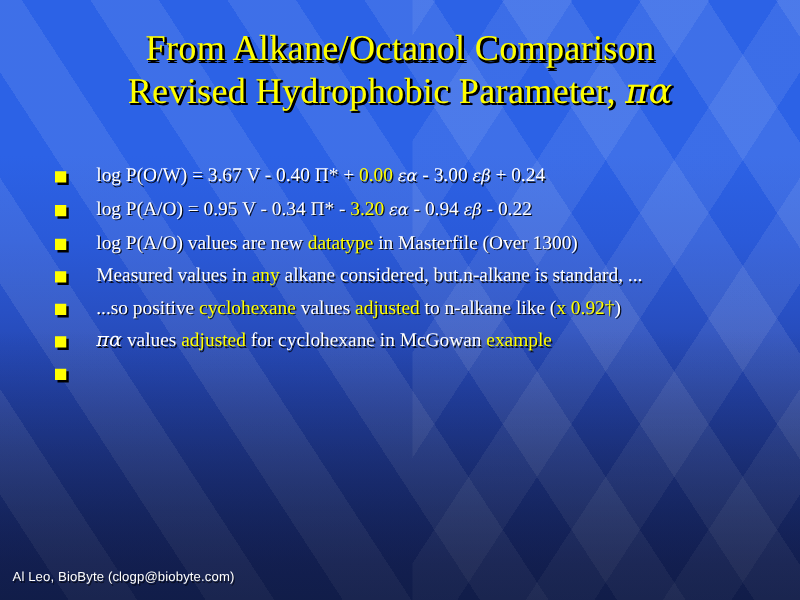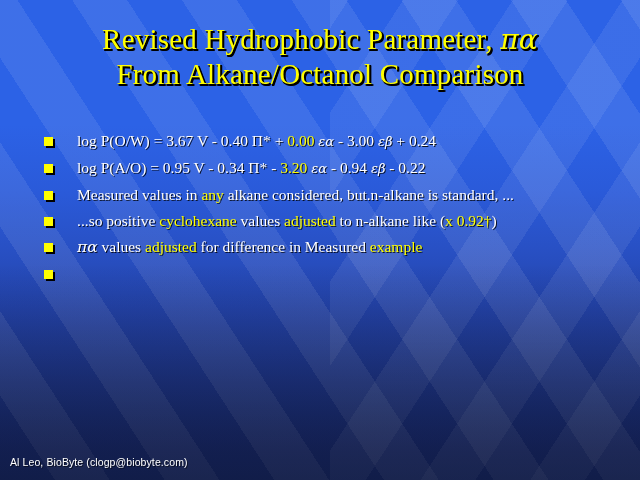--- a/index.html
+++ b/index.html
@@ -153,46 +153,50 @@
 
 <div id="slide">
 
   <div id="stripes"></div>
   <div id="stripes2"></div>
   <div id="vignette"></div>
 
   <div id="content">
 
     <div id="title-block">
+      <div class="title-line">From Alkane/Octanol Comparison</div>
       <div class="title-line">
         <span>Revised Hydrophobic Parameter, </span><span class="gk">πα</span>
       </div>
-      <div class="title-line">From Alkane/Octanol Comparison</div>
     </div>
 
     <div id="bullets">
         <div class="bullet-row">
           <span class="bullet-marker"></span>
           <span class="bullet-text"><span>log P(O/W) = 3.67 V - 0.40 </span><span>Π*</span><span> + </span><span class="hl">0.00</span><span> </span><span class="gksm">εα</span><span> - 3.00 </span><span class="gksm">εβ</span><span> + 0.24</span></span>
         </div>
         <div class="bullet-row">
           <span class="bullet-marker"></span>
           <span class="bullet-text"><span>log P(A/O) = 0.95 V - 0.34 </span><span>Π*</span><span> - </span><span class="hl">3.20</span><span> </span><span class="gksm">εα</span><span> - 0.94 </span><span class="gksm">εβ</span><span> - 0.22</span></span>
         </div>
         <div class="bullet-row">
           <span class="bullet-marker"></span>
+          <span class="bullet-text"><span>log P(A/O) values are new </span><span class="hl">datatype</span><span> in Masterfile (Over 1300)</span></span>
+        </div>
+        <div class="bullet-row">
+          <span class="bullet-marker"></span>
           <span class="bullet-text"><span>Measured values in </span><span class="hl">any</span><span> alkane considered, but.n-alkane is standard, ...</span></span>
         </div>
         <div class="bullet-row">
           <span class="bullet-marker"></span>
           <span class="bullet-text"><span>...so positive </span><span class="hl">cyclohexane</span><span> values </span><span class="hl">adjusted</span><span> to n-alkane like (</span><span class="hl">x 0.92†</span><span>)</span></span>
         </div>
         <div class="bullet-row">
           <span class="bullet-marker"></span>
-          <span class="bullet-text"><span class="gk">πα</span><span> values </span><span class="hl">adjusted</span><span> for difference in Measured </span><span class="hl">example</span></span>
+          <span class="bullet-text"><span class="gk">πα</span><span> values </span><span class="hl">adjusted</span><span> for cyclohexane in McGowan </span><span class="hl">example</span></span>
         </div>
         <div class="bullet-row wrap">
           <span class="bullet-marker"></span>
         </div>
       </div>
 
     <div id="footer">Al Leo, BioByte (clogp@biobyte.com)</div>
 
   </div>
 </div>

